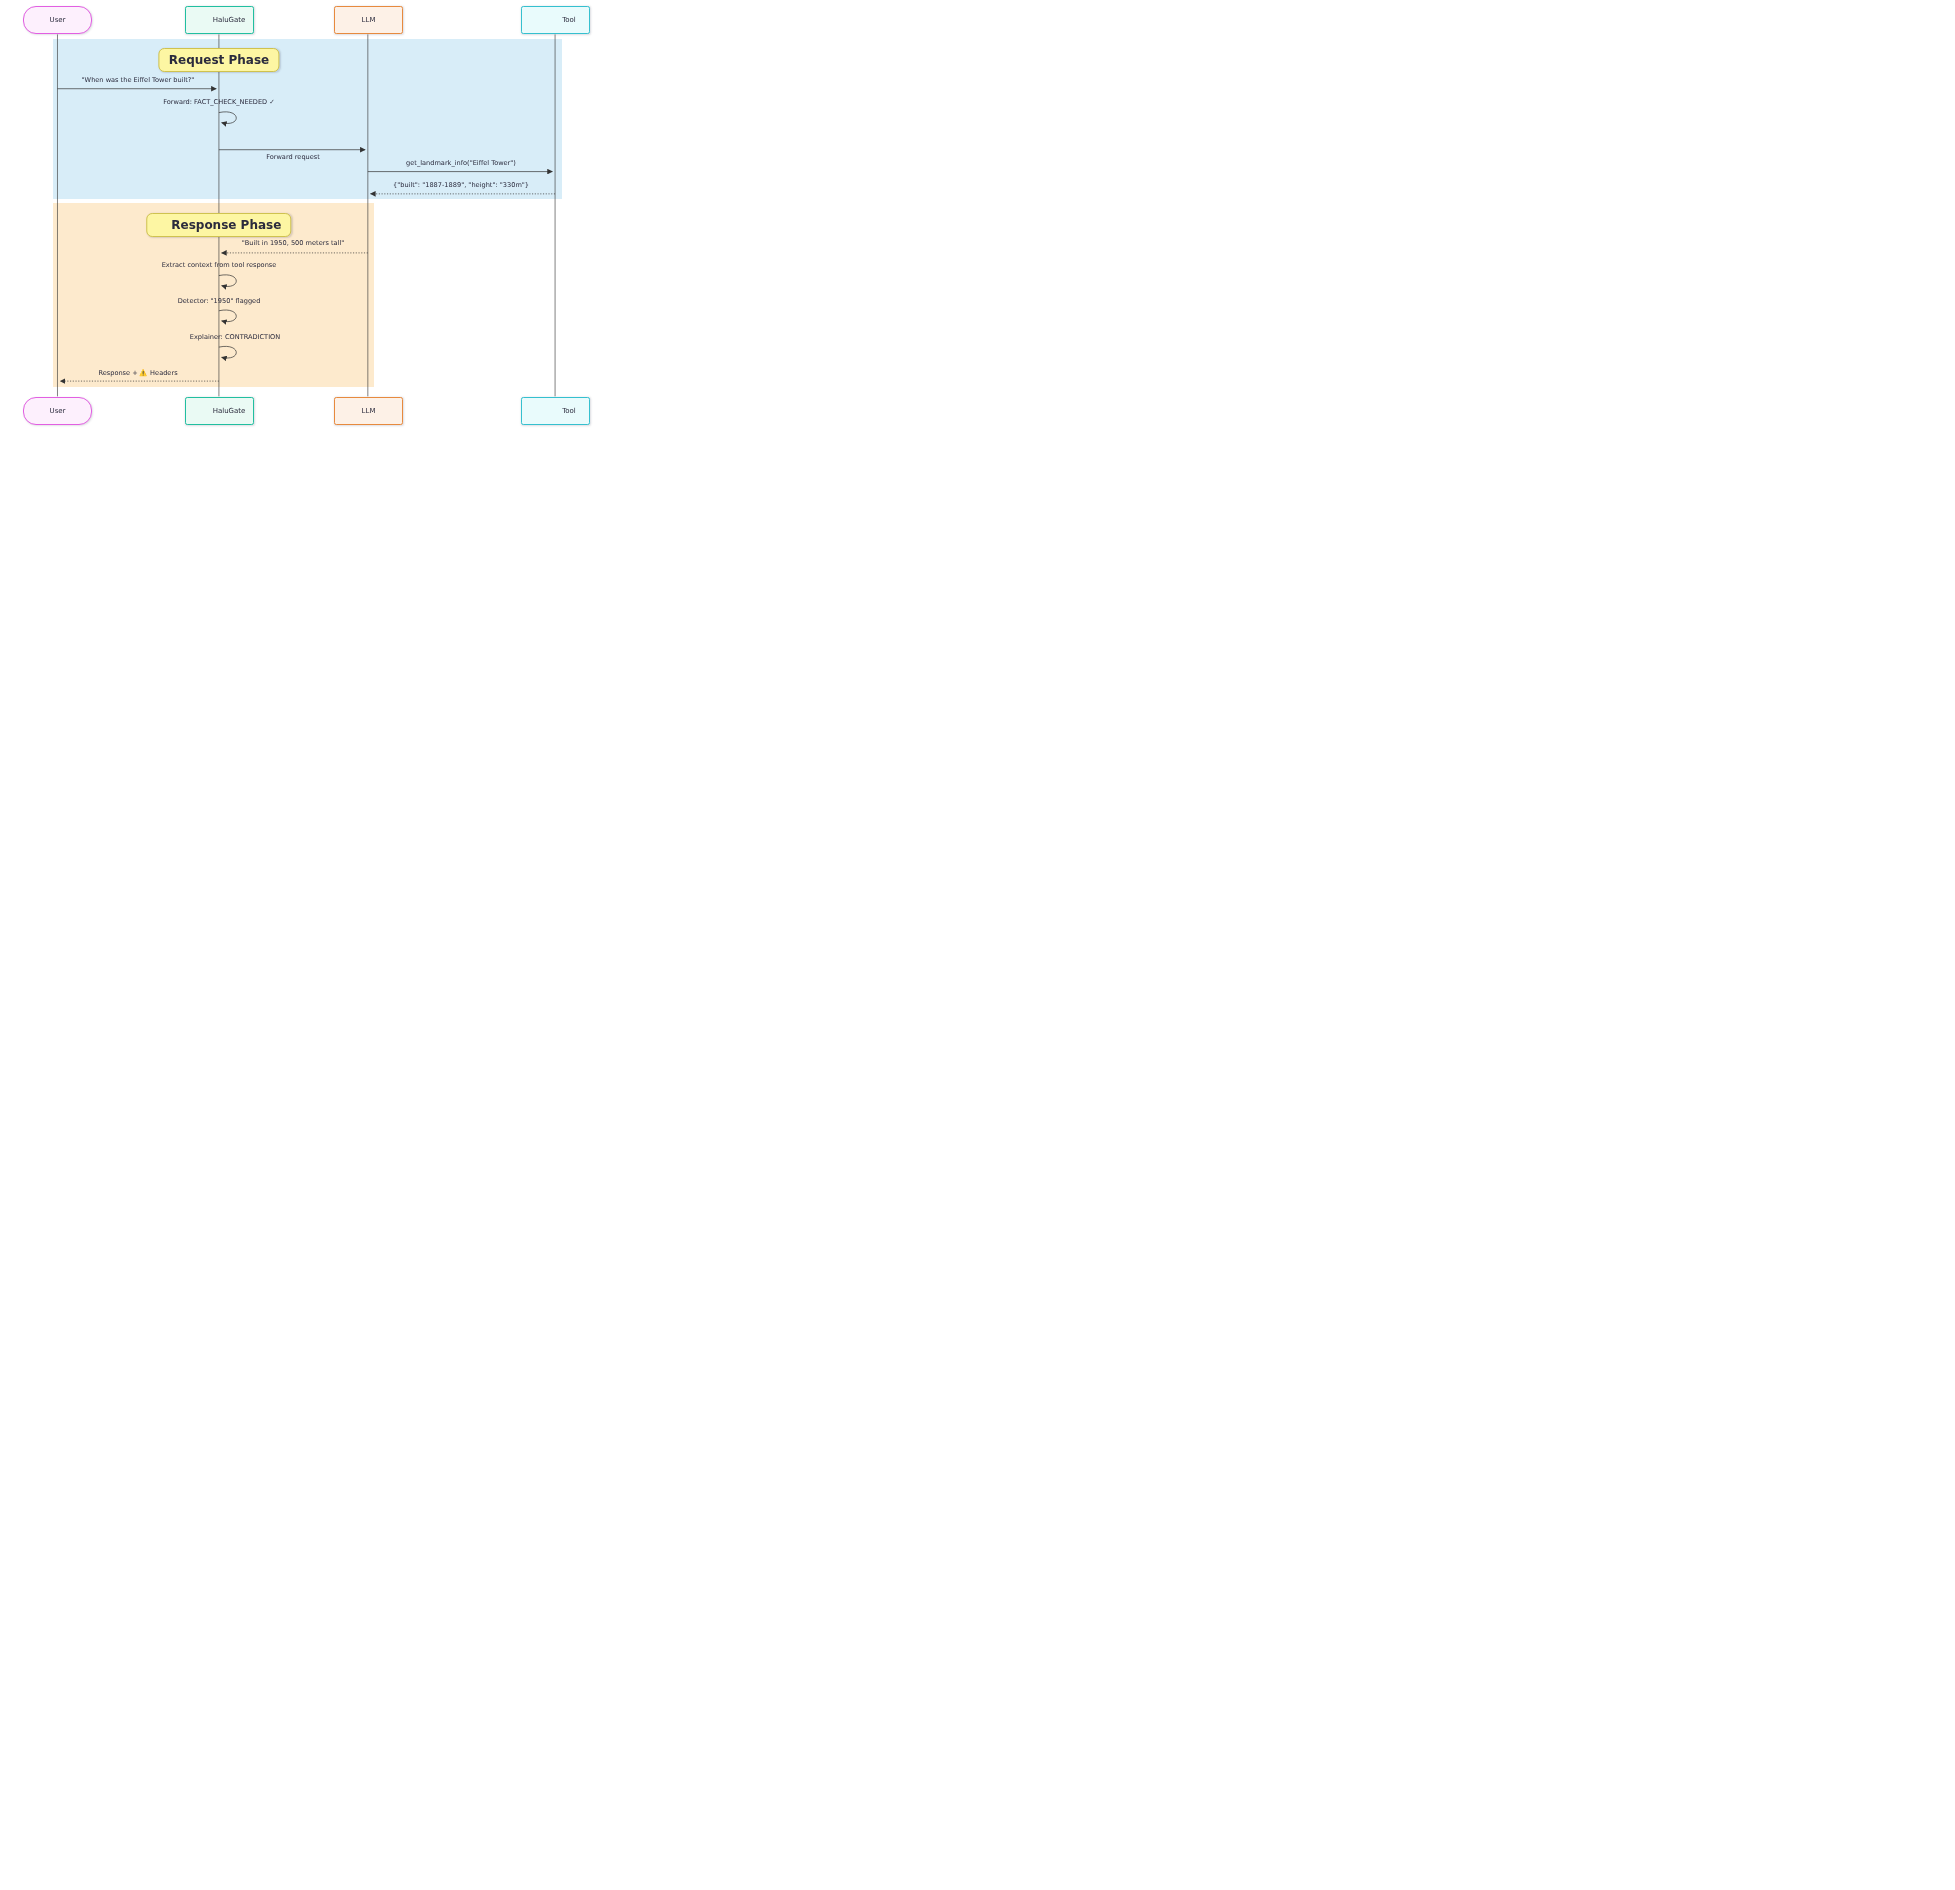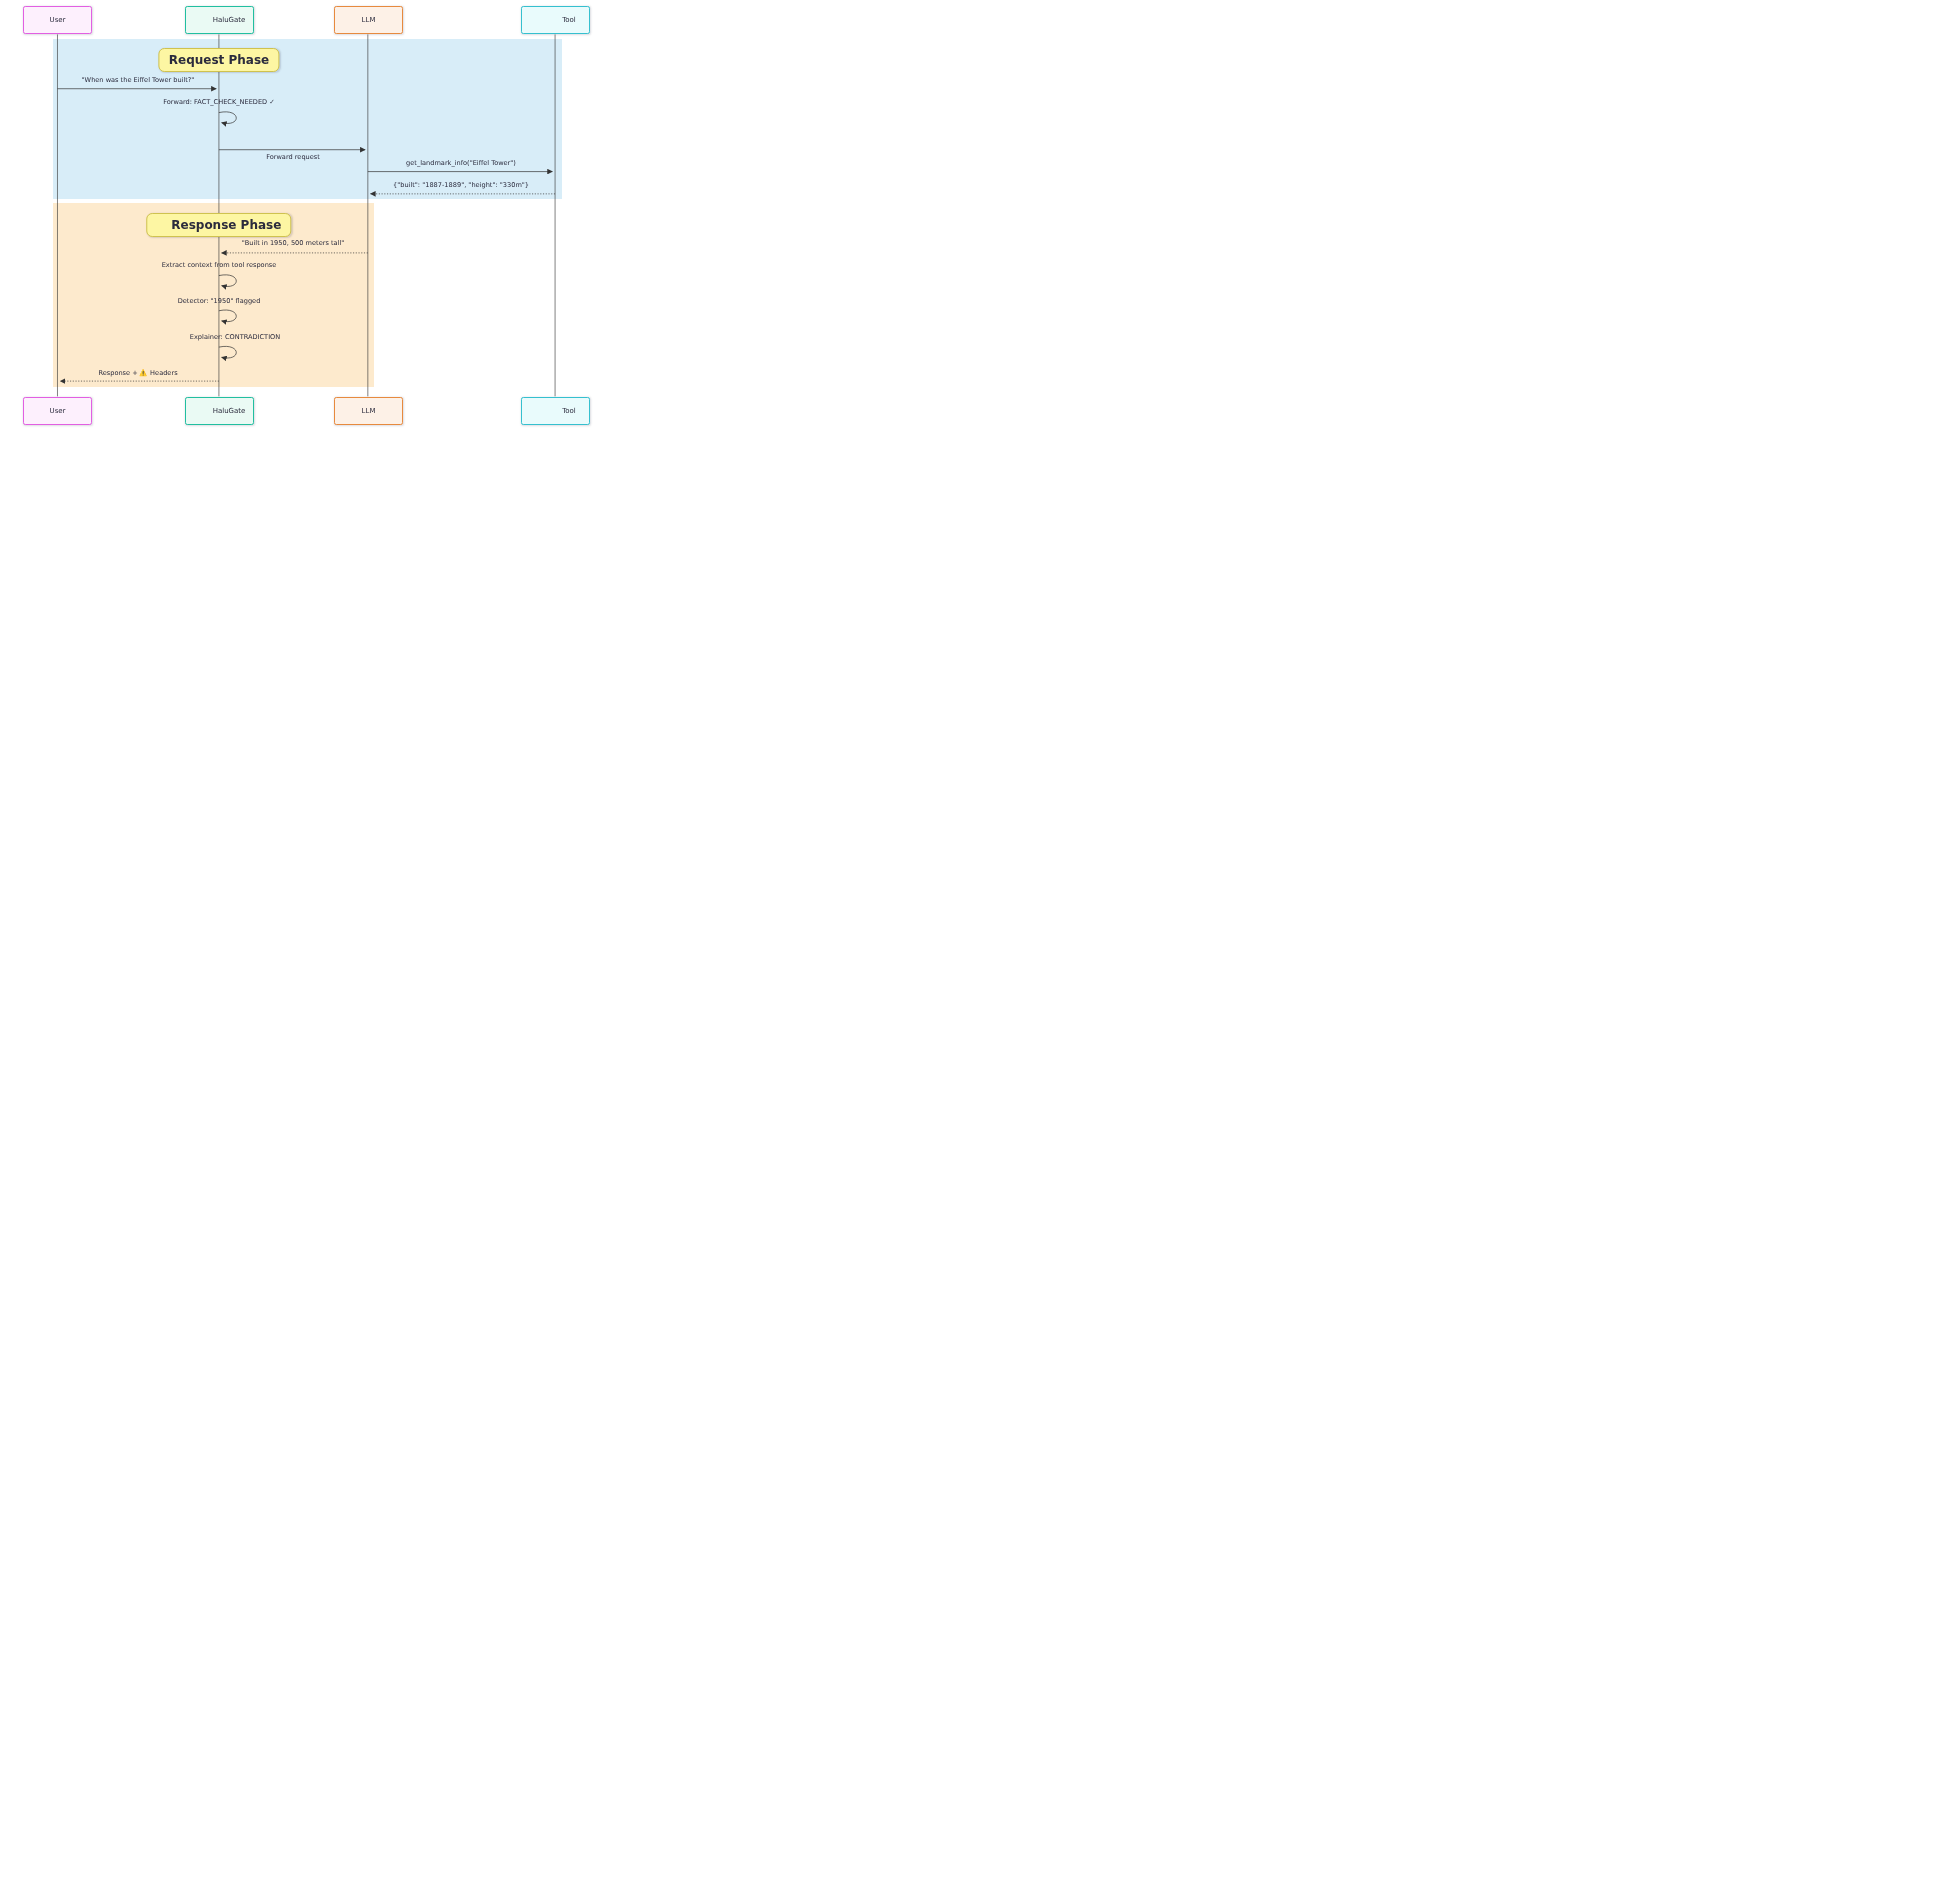--- a/index.html
+++ b/index.html
@@ -45,21 +45,21 @@
     box-sizing: border-box;
     border-radius: 2.3px;
     border: 0.8px solid;
     display: flex;
     align-items: center;
     justify-content: center;
     font-size: 7px;
     color: #2b2b3d;
     box-shadow: 0.8px 0.8px 2px rgba(60,60,90,0.18);
   }
-  .actor-user    { background: #fdf0fd; border-color: #e25fe2; }
+  .actor-user    { background: #fdf0fd; border-color: #e25fe2; border-radius: 13px; }
   .actor-halugate{ background: #eafaf4; border-color: #21bfa0; }
   .actor-llm     { background: #fdf1e7; border-color: #e78a3e; }
   .actor-tool    { background: #e9fbfc; border-color: #35c0cf; padding-left: 27px; }
   .row-top .actor { top: 5.9px; }
   .row-bottom .actor { top: 397px; }
   .pos-user     { left: 23px; }
   .pos-halugate { left: 185px; padding-left: 19px; }
   .pos-llm      { left: 334px; }
   .pos-tool     { left: 521px; }
   

